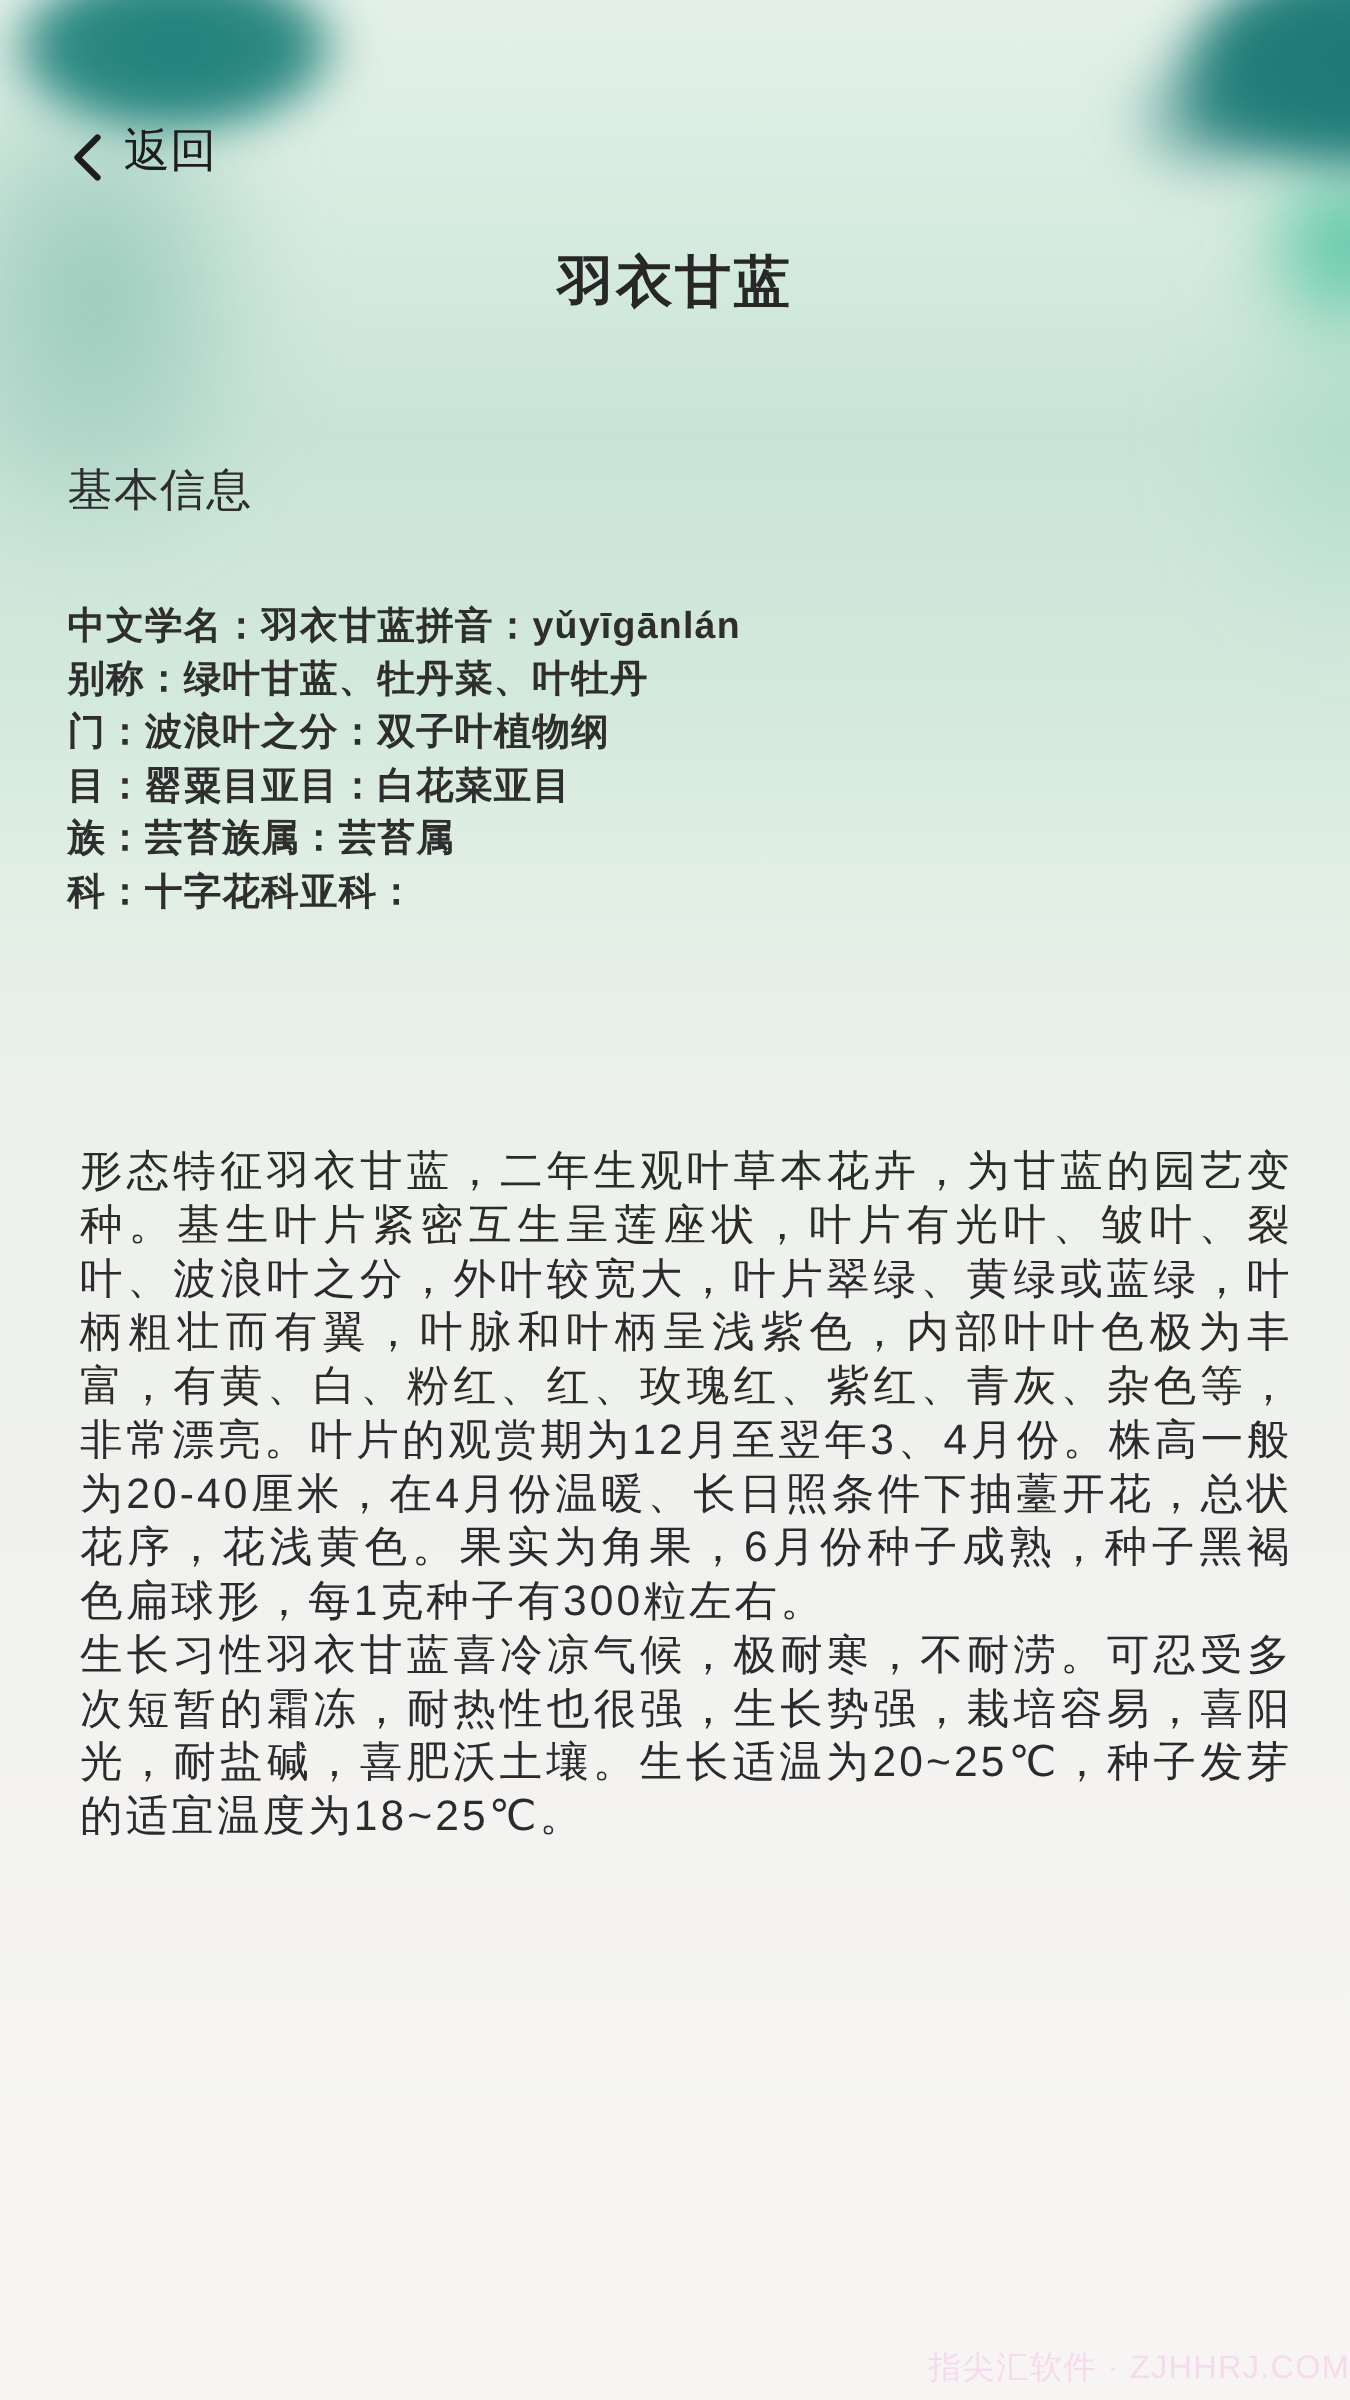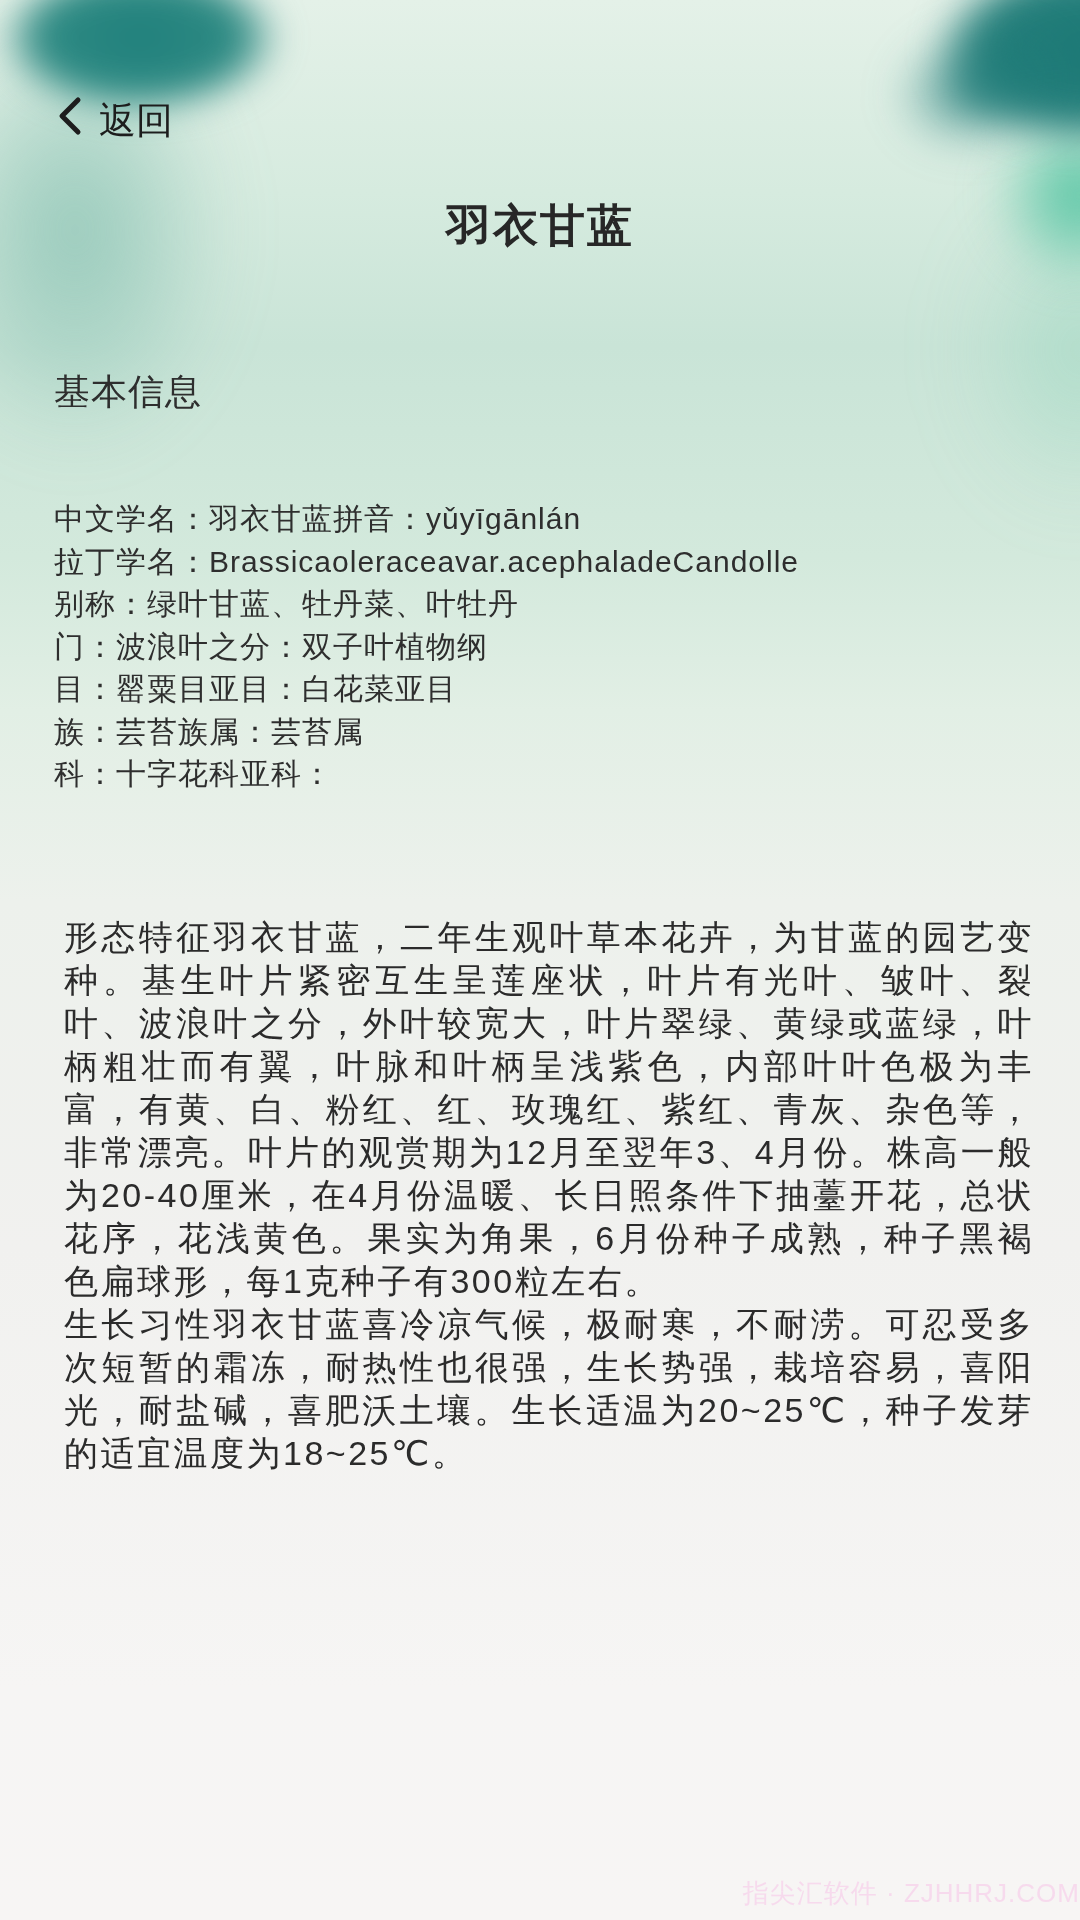--- a/index.html
+++ b/index.html
@@ -49,42 +49,43 @@
   }
   .blob-tr-wedge {
     left: 865px; top: 5px; width: 240px; height: 160px;
     background: radial-gradient(closest-side, #1e7b78 0%, rgba(30,123,120,0) 78%);
     filter: blur(20px);
     transform: rotate(-14deg);
   }
 
   .back-button {
     position: absolute; left: 55px; top: 96px;
-    display: flex; align-items: flex-start; gap: 16px;
+    display: flex; align-items: flex-end; gap: 16px;
     color: #1d1d1d; font-size: 37px; font-weight: 500;
     cursor: pointer;
   }
   .back-button svg { display: block; }
 
   .page-title {
     position: absolute; left: 0; right: 0; top: 196px;
     text-align: center;
     font-size: 45px; font-weight: 600; color: #272727;
     letter-spacing: 2px;
   }
 
   .section-heading {
     position: absolute; left: 54px; top: 368px;
     font-size: 36px; color: #2e2e2e; letter-spacing: 1px;
   }
 
   .info-block {
-    position: absolute; left: 54px; top: 498px; right: 46px;
+    position: absolute; left: 54px; top: 480px; right: 46px;
     font-size: 30px; line-height: 42.5px; color: #2e2e2e;
     letter-spacing: 1px;
+    font-weight: bold;
   }
 
   .description-block {
     position: absolute; left: 64px; top: 916px; right: 46px;
     font-size: 34px; line-height: 43px; color: #2b2b2b;
     letter-spacing: 2.5px;
     text-align: justify;
   }
   .description-block p { margin: 0; }
 
@@ -113,21 +114,20 @@
   </span>
   <span>返回</span>
 </div>
 
 <div class="page-title">羽衣甘蓝</div>
 
 <div class="section-heading">基本信息</div>
 
 <div class="info-block">
   <div>中文学名：羽衣甘蓝拼音：yǔyīgānlán</div>
-  <div>拉丁学名：Brassicaoleraceavar.acephaladeCandolle</div>
   <div>别称：绿叶甘蓝、牡丹菜、叶牡丹</div>
   <div>门：波浪叶之分：双子叶植物纲</div>
   <div>目：罂粟目亚目：白花菜亚目</div>
   <div>族：芸苔族属：芸苔属</div>
   <div>科：十字花科亚科：</div>
 </div>
 
 <div class="description-block">
   <p>形态特征羽衣甘蓝，二年生观叶草本花卉，为甘蓝的园艺变种。基生叶片紧密互生呈莲座状，叶片有光叶、皱叶、裂叶、波浪叶之分，外叶较宽大，叶片翠绿、黄绿或蓝绿，叶柄粗壮而有翼，叶脉和叶柄呈浅紫色，内部叶叶色极为丰富，有黄、白、粉红、红、玫瑰红、紫红、青灰、杂色等，非常漂亮。叶片的观赏期为12月至翌年3、4月份。株高一般为20-40厘米，在4月份温暖、长日照条件下抽薹开花，总状花序，花浅黄色。果实为角果，6月份种子成熟，种子黑褐色扁球形，每1克种子有300粒左右。</p>
   <p>生长习性羽衣甘蓝喜冷凉气候，极耐寒，不耐涝。可忍受多次短暂的霜冻，耐热性也很强，生长势强，栽培容易，喜阳光，耐盐碱，喜肥沃土壤。生长适温为20~25℃，种子发芽的适宜温度为18~25℃。</p>

